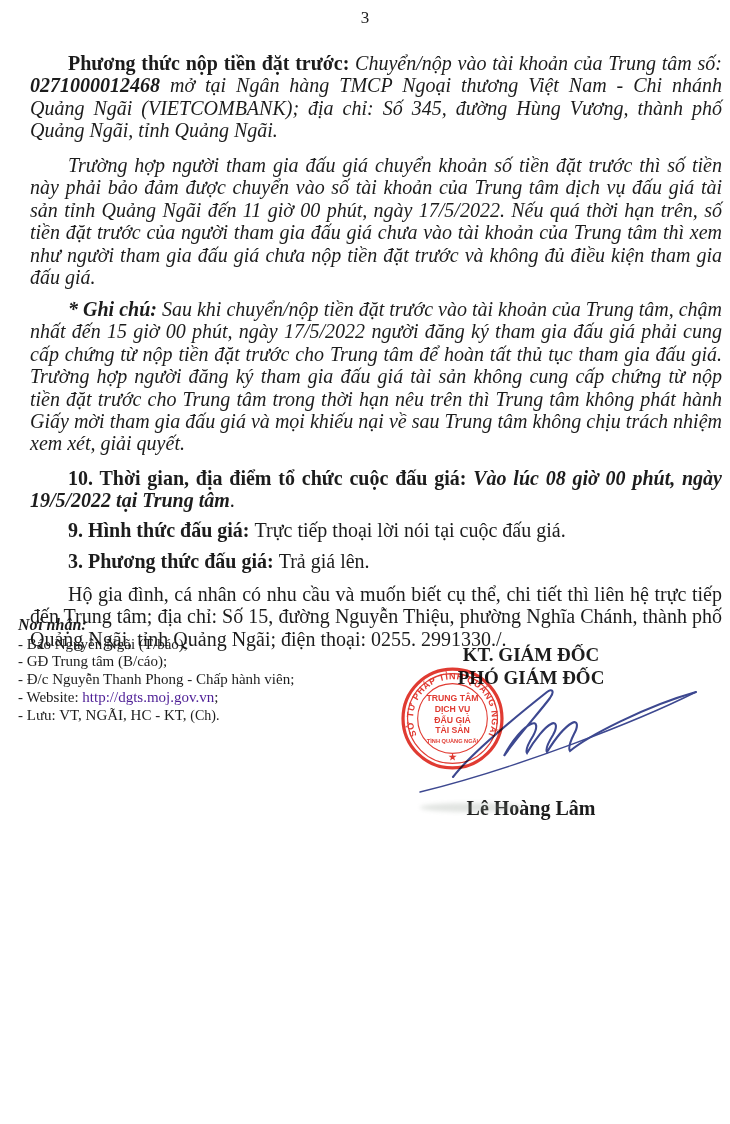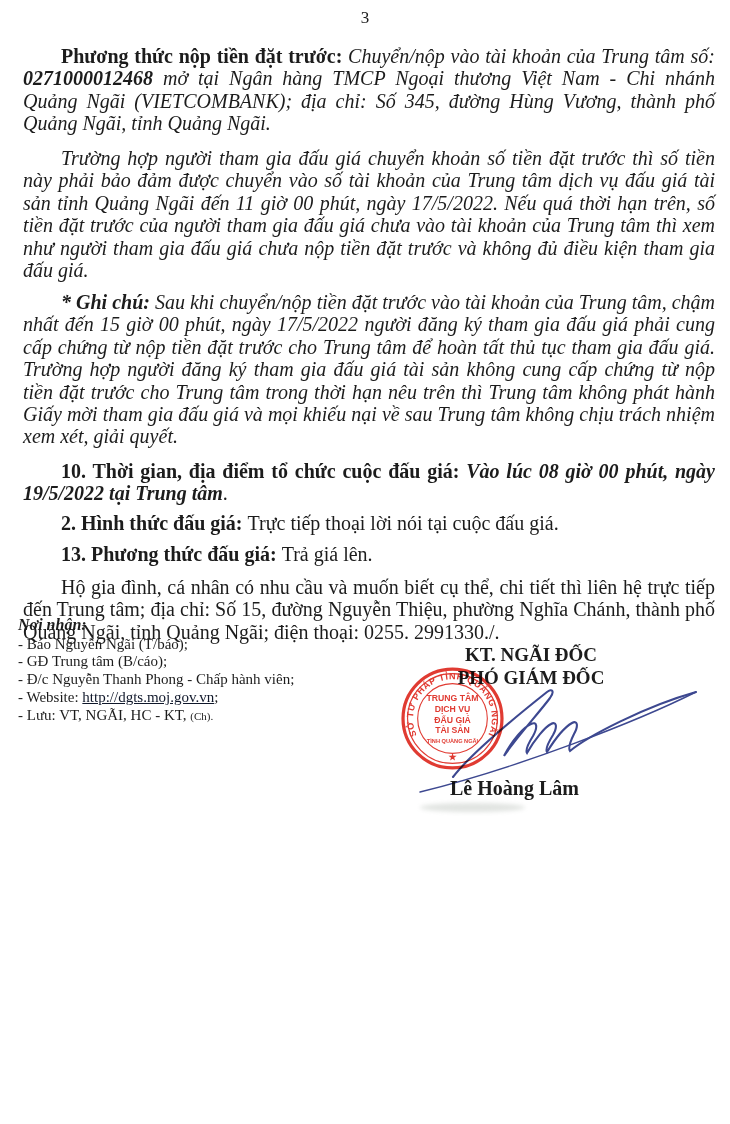--- a/index.html
+++ b/index.html
@@ -2,36 +2,36 @@
 <html><head>
 <meta charset="utf-8">
 <style>
   html,body{margin:0;padding:0;background:#ffffff;}
   .page{
     position:relative;width:730px;height:1124px;background:#ffffff;
     font-family:"Liberation Serif",serif;color:#1c1c1c;overflow:hidden;
   }
   .pageno{position:absolute;top:8px;left:0;width:100%;text-align:center;font-size:17px;}
   p.body{
-    margin:5px;position:absolute;left:18px;width:692px;
+    margin:12px;position:absolute;left:18px;width:692px;
     font-size:20px;line-height:22.4px;text-align:justify;text-indent:38px;
   }
   .b{font-weight:bold;}
   .i{font-style:italic;}
   .bi{font-weight:bold;font-style:italic;}
   .recipients{position:absolute;left:18px;top:616px;font-size:15px;line-height:17.7px;white-space:nowrap;}
   .recipients .head{font-size:16px;font-weight:bold;font-style:italic;margin-bottom:2px;}
-  .weblink{color:#0f172a;text-decoration:underline;cursor:pointer;}
-  .luu-note{font-size:11px;}
+  .weblink{color:#4c1d95;cursor:pointer;}
+  .luu-note{font-size:14px;}
   .sig-titles{
     position:absolute;left:406px;top:644px;width:250px;text-align:center;
     font-weight:bold;font-size:19px;line-height:22.5px;
   }
   .sig-name{
-    position:absolute;left:450px;top:777px;width:162px;
+    position:absolute;left:450px;top:797px;width:162px;text-align:center;
     font-weight:bold;font-size:20px;
   }
   .stamp{position:absolute;left:400px;top:666px;width:105px;height:105px;mix-blend-mode:multiply;opacity:.95;}
   .stamp text{font-family:"Liberation Sans",sans-serif;font-weight:bold;}
   .signature{position:absolute;left:398px;top:676px;width:312px;height:136px;mix-blend-mode:multiply;}
   .smudge{
     position:absolute;left:420px;top:803px;width:105px;height:9px;
     background:#96a096;opacity:.28;filter:blur(2px);border-radius:50%;
   }
 </style>
@@ -43,37 +43,37 @@
   <div class="pageno">3</div>
 
   <p class="body" style="top:40px"><span class="b">Phương thức nộp tiền đặt trước: </span><span class="i">Chuyển/nộp vào tài khoản của Trung tâm số: </span><span class="bi">0271000012468</span><span class="i"> mở tại Ngân hàng TMCP Ngoại thương Việt Nam - Chi nhánh Quảng Ngãi (VIETCOMBANK); địa chỉ: Số 345, đường Hùng Vương, thành phố Quảng Ngãi, tỉnh Quảng Ngãi.</span></p>
 
   <p class="body i" style="top:142px">Trường hợp người tham gia đấu giá chuyển khoản số tiền đặt trước thì số tiền này phải bảo đảm được chuyển vào số tài khoản của Trung tâm dịch vụ đấu giá tài sản tỉnh Quảng Ngãi đến 11 giờ 00 phút, ngày 17/5/2022. Nếu quá thời hạn trên, số tiền đặt trước của người tham gia đấu giá chưa vào tài khoản của Trung tâm thì xem như người tham gia đấu giá chưa nộp tiền đặt trước và không đủ điều kiện tham gia đấu giá.</p>
 
   <p class="body" style="top:286px"><span class="bi">* Ghi chú: </span><span class="i">Sau khi chuyển/nộp tiền đặt trước vào tài khoản của Trung tâm, chậm nhất đến 15 giờ 00 phút, ngày 17/5/2022 người đăng ký tham gia đấu giá phải cung cấp chứng từ nộp tiền đặt trước cho Trung tâm để hoàn tất thủ tục tham gia đấu giá. Trường hợp người đăng ký tham gia đấu giá tài sản không cung cấp chứng từ nộp tiền đặt trước cho Trung tâm trong thời hạn nêu trên thì Trung tâm không phát hành Giấy mời tham gia đấu giá và mọi khiếu nại về sau Trung tâm không chịu trách nhiệm xem xét, giải quyết.</span></p>
 
   <p class="body" style="top:455px"><span class="b">10. Thời gian, địa điểm tổ chức cuộc đấu giá: </span><span class="bi">Vào lúc 08 giờ 00 phút, ngày 19/5/2022 tại Trung tâm</span><span>.</span></p>
 
-  <p class="body" style="top:507px"><span class="b">2. Hình thức đấu giá: </span><span>Trực tiếp thoại lời nói tại cuộc đấu giá.</span></p>
+  <p class="body" style="top:507px"><span class="b">9. Hình thức đấu giá: </span><span>Trực tiếp thoại lời nói tại cuộc đấu giá.</span></p>
 
-  <p class="body" style="top:538px"><span class="b">13. Phương thức đấu giá: </span><span>Trả giá lên.</span></p>
+  <p class="body" style="top:538px"><span class="b">3. Phương thức đấu giá: </span><span>Trả giá lên.</span></p>
 
   <p class="body" style="top:571px">Hộ gia đình, cá nhân có nhu cầu và muốn biết cụ thể, chi tiết thì liên hệ trực tiếp đến Trung tâm; địa chỉ: Số 15, đường Nguyễn Thiệu, phường Nghĩa Chánh, thành phố Quảng Ngãi, tỉnh Quảng Ngãi; điện thoại: 0255. 2991330./.</p>
 
   <div class="recipients">
     <div class="head">Nơi nhận:</div>
     <div>- Báo Nguyễn Ngãi (T/báo);</div>
     <div>- GĐ Trung tâm (B/cáo);</div>
     <div>- Đ/c Nguyễn Thanh Phong - Chấp hành viên;</div>
     <div><span>- Website: </span><span class="weblink">http://dgts.moj.gov.vn</span><span>;</span></div>
     <div><span>- Lưu: VT, NGÃI, HC - KT, </span><span class="luu-note">(Ch).</span></div>
   </div>
 
   <div class="sig-titles">
-    <div>KT. NGÃI ĐỐC</div>
+    <div>KT. GIÁM ĐỐC</div>
     <div>PHÓ GIÁM ĐỐC</div>
   </div>
 
   <div class="sig-name">Lê Hoàng Lâm</div>
 
   <svg class="signature" viewBox="0 0 312 136" xmlns="http://www.w3.org/2000/svg">
     <g fill="none" stroke="#3d4890" stroke-linecap="round">
       <path stroke-width="2.1" d="M55 101 C75 75 125 35 149 16 C154 12 157 15 152 22 C140 38 118 62 106 80
         C114 64 126 51 133 48 C139 45 140 51 135 60 C130 68 127 74 129 77
         C137 63 147 51 153 48 C158 45 160 50 155 59 C150 67 147 73 149 76

